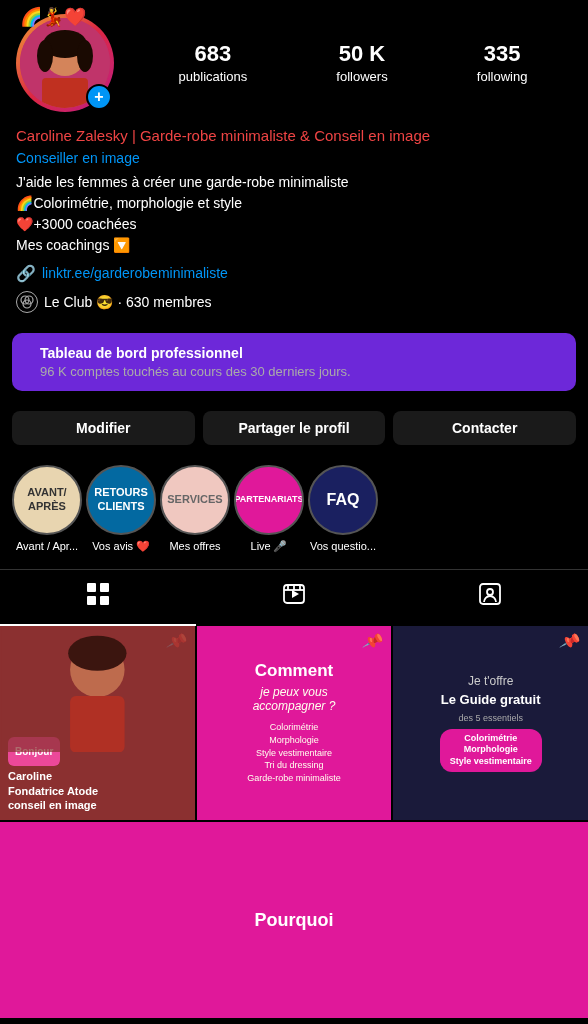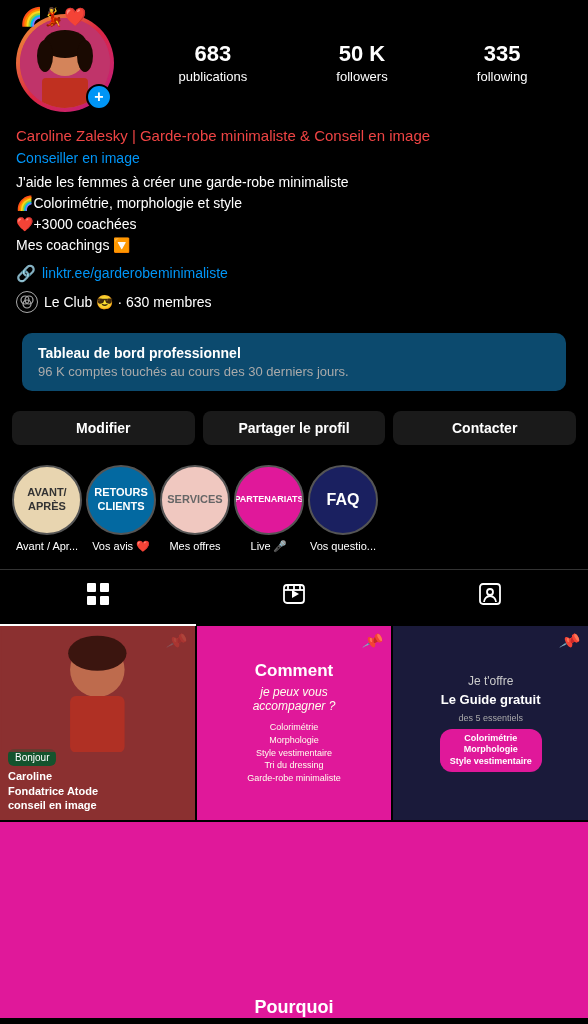--- a/index.html
+++ b/index.html
@@ -142,24 +142,24 @@
       border-radius: 50%;
       border: 1px solid #aaa;
       display: flex;
       align-items: center;
       justify-content: center;
       font-size: 11px;
     }
 
     
     .dashboard {
-      margin: 10px 22px;
-      background: #0c4a6e;
+      margin: 10px 12px;
+      background: #6d28d9;
       border-radius: 10px;
-      padding: 12px 16px;
+      padding: 12px 28px;
     }
     .dashboard-title {
       font-size: 14px;
       font-weight: 600;
       color: #fff;
       margin-bottom: 3px;
     }
     .dashboard-sub {
       font-size: 13px;
       color: #aaa;
@@ -278,25 +278,25 @@
       position: relative;
     }
     .post-pin {
       position: absolute;
       top: 6px;
       right: 8px;
       font-size: 16px;
       transform: rotate(15deg);
     }
     .post-badge {
-      background: #14532d;
+      background: #ec4899;
       border-radius: 6px;
-      padding: 3px 7px;
+      padding: 9px 7px;
       font-size: 10px;
-      font-weight: 400;
+      font-weight: 700;
       color: #fff;
       margin-bottom: 3px;
     }
     .post-text-white {
       font-size: 11px;
       font-weight: 700;
       color: #fff;
       line-height: 1.3;
     }
 
@@ -368,21 +368,21 @@
       font-weight: 700;
       color: #fff;
       text-align: center;
       line-height: 1.3;
     }
 
     
     .post-pourquoi {
       background: #e0189a;
       display: flex;
-      align-items: flex-end;
+      align-items: center;
       justify-content: center;
     }
     .post-pourquoi-text {
       font-size: 18px;
       font-weight: 700;
       color: #fff;
     }
   </style>
 </head>
 <body>

